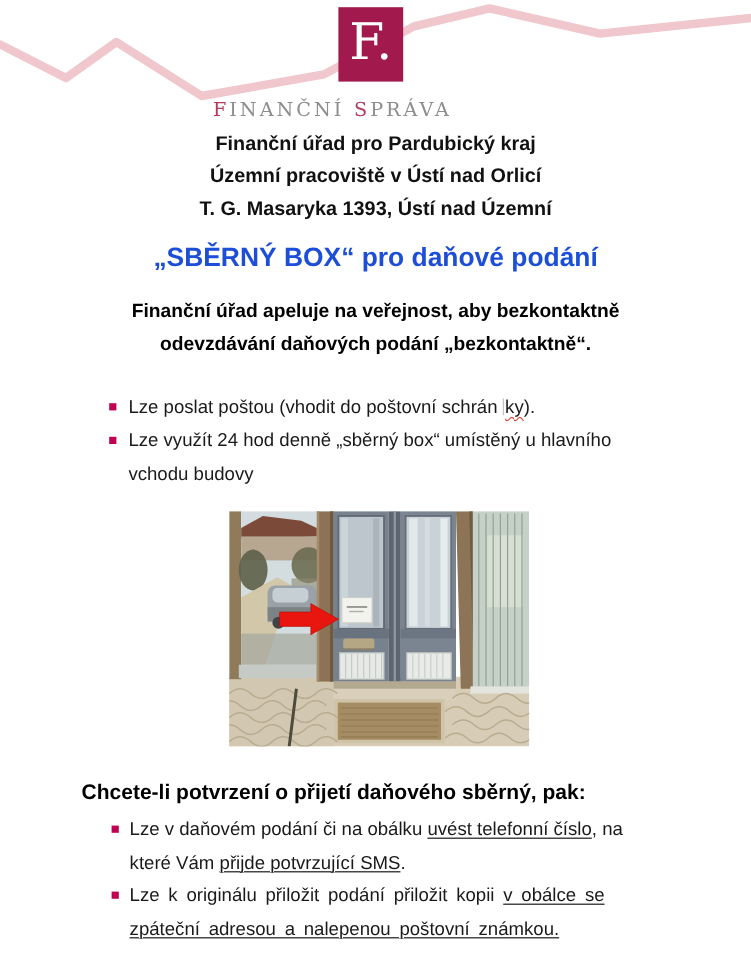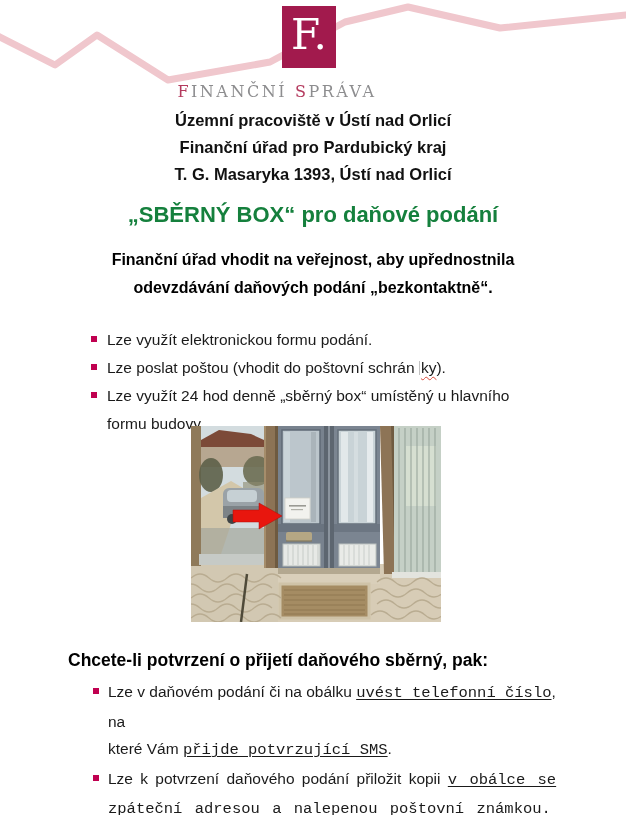--- a/index.html
+++ b/index.html
@@ -13,36 +13,36 @@
                text-align:center;line-height:58px;}
   .brand{position:absolute;top:82px;left:0;width:554px;text-align:center;z-index:1;
          font-family:"DejaVu Serif",serif;font-size:16px;letter-spacing:2.5px;color:#8d8d8f;}
   .brand .accent{color:#b43a5e;}
   .brand .word-gap{display:inline-block;width:8px;}
 
   .office{position:absolute;top:107px;left:0;width:626px;text-align:center;
           font-weight:bold;font-size:16.5px;line-height:27px;color:#111;}
 
   .title{position:absolute;top:202px;left:0;width:626px;text-align:center;
-         font-weight:bold;font-size:22px;color:#15803d;}
+         font-weight:bold;font-size:22px;color:#1d4ed8;}
 
   .subtitle{position:absolute;top:246px;left:0;width:626px;text-align:center;
             font-weight:bold;font-size:16px;line-height:28px;color:#000;}
 
   
   .blist{position:absolute;left:0;width:626px;list-style:none;margin:0;padding:0;}
   .list1{top:326px;}
   .list2{top:678px;}
   .bullet-item{position:relative;padding-left:107px;padding-right:56px;
                font-size:15.5px;line-height:28px;margin:0;}
   .list2 .bullet-item{padding-left:108px;padding-right:57px;line-height:27.5px;}
   .bullet-item::before{content:"";position:absolute;left:91px;top:10px;width:6px;height:6px;
                        background:#c00050;}
   .list2 .bullet-item::before{left:93px;}
-  .u{text-decoration:underline;text-underline-offset:2px;text-decoration-thickness:1px;font-family:Liberation Mono, monospace;}
+  .u{text-decoration:underline;text-underline-offset:2px;text-decoration-thickness:1px;}
   .squiggle{text-decoration:underline;text-decoration-style:wavy;text-decoration-color:#d9493a;
             text-decoration-thickness:1px;text-underline-offset:3px;margin-top:12px;}
   .caret{display:inline-block;width:1px;height:14px;background:#c2c2c2;vertical-align:-2px;
          margin-right:1px;}
   .justify-item{word-spacing:3px;}
 
   .confirm-heading{position:absolute;left:68px;top:650px;font-size:17.5px;font-weight:bold;color:#000;}
 
   
   .photo{position:absolute;left:191px;top:426px;width:250px;height:196px;}
@@ -53,35 +53,34 @@
 <div class="page">
 
   <svg class="zigzag" width="626" height="100" viewBox="0 0 626 100">
     <polyline points="0,37 55,65 97,35 168,80 270,62 345,22 408,7 500,28 626,15" fill="none" stroke="#f0c7cd" stroke-width="7" stroke-linejoin="round" stroke-linecap="round"></polyline>
   </svg>
 
   <div class="logo-square">F.</div>
   <div class="brand"><span class="accent">F</span><span>INANČNÍ</span><span class="word-gap"></span><span class="accent">S</span><span>PRÁVA</span></div>
 
   <div class="office">
+    <div>Finanční úřad pro Pardubický kraj</div>
     <div>Územní pracoviště v Ústí nad Orlicí</div>
-    <div>Finanční úřad pro Pardubický kraj</div>
-    <div>T. G. Masaryka 1393, Ústí nad Orlicí</div>
+    <div>T. G. Masaryka 1393, Ústí nad Územní</div>
   </div>
 
   <div class="title">„SBĚRNÝ BOX“ pro daňové podání</div>
   <div class="subtitle">
-    <div>Finanční úřad vhodit na veřejnost, aby upřednostnila</div>
+    <div>Finanční úřad apeluje na veřejnost, aby bezkontaktně</div>
     <div>odevzdávání daňových podání „bezkontaktně“.</div>
   </div>
 
   <ul class="blist list1">
-    <li class="bullet-item"><span>Lze využít elektronickou formu podání.</span></li>
     <li class="bullet-item"><span>Lze poslat poštou (vhodit do poštovní schrán </span><span class="caret"></span><span class="squiggle">ky</span><span>).</span></li>
-    <li class="bullet-item"><span>Lze využít 24 hod denně „sběrný box“ umístěný u hlavního</span><br><span>formu budovy</span></li>
+    <li class="bullet-item"><span>Lze využít 24 hod denně „sběrný box“ umístěný u hlavního</span><br><span>vchodu budovy</span></li>
   </ul>
 
   <svg class="photo" width="250" height="196" viewBox="0 0 250 196">
 
     <rect x="0" y="138" width="250" height="58" fill="#d7ccb6"></rect>
     <rect x="0" y="138" width="87" height="58" fill="#d2c8b2"></rect>
 
     <rect x="0" y="0" width="10" height="140" fill="#8f7a5a"></rect>
     <rect x="10" y="0" width="63" height="128" fill="#d3dcdf"></rect>
     <polygon points="10,14 28,4 60,8 73,14 73,21 10,23" fill="#7c4a38"></polygon>
@@ -187,16 +186,16 @@
     </g>
     <path d="M56,148 L50,196" stroke="#4f4a39" stroke-width="2.5" fill="none"></path>
 
     <polygon points="42,84 68,84 68,77 91,90 68,103 68,96 42,96" fill="#e8160e" stroke="#b00d08" stroke-width="0.5"></polygon>
   </svg>
 
   <div class="confirm-heading">Chcete-li potvrzení o přijetí daňového sběrný, pak:</div>
 
   <ul class="blist list2">
     <li class="bullet-item"><span>Lze v daňovém podání či na obálku </span><span class="u">uvést telefonní číslo</span><span>, na</span><br><span>které Vám </span><span class="u">přijde potvrzující SMS</span><span>.</span></li>
-    <li class="bullet-item justify-item"><span>Lze k potvrzení daňového podání přiložit kopii </span><span class="u">v obálce se</span><br><span class="u">zpáteční adresou a nalepenou poštovní známkou.</span></li>
+    <li class="bullet-item justify-item"><span>Lze k originálu přiložit podání přiložit kopii </span><span class="u">v obálce se</span><br><span class="u">zpáteční adresou a nalepenou poštovní známkou.</span></li>
   </ul>
 
 </div>
 
 </body></html>

